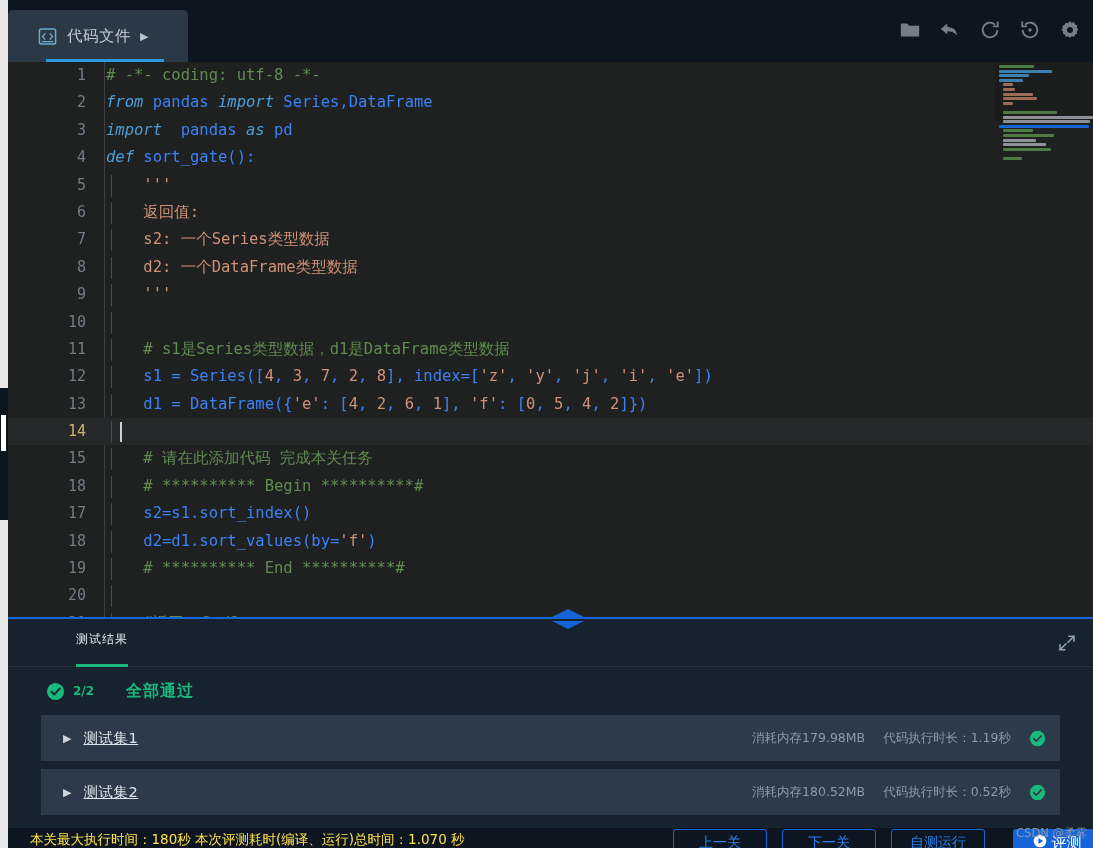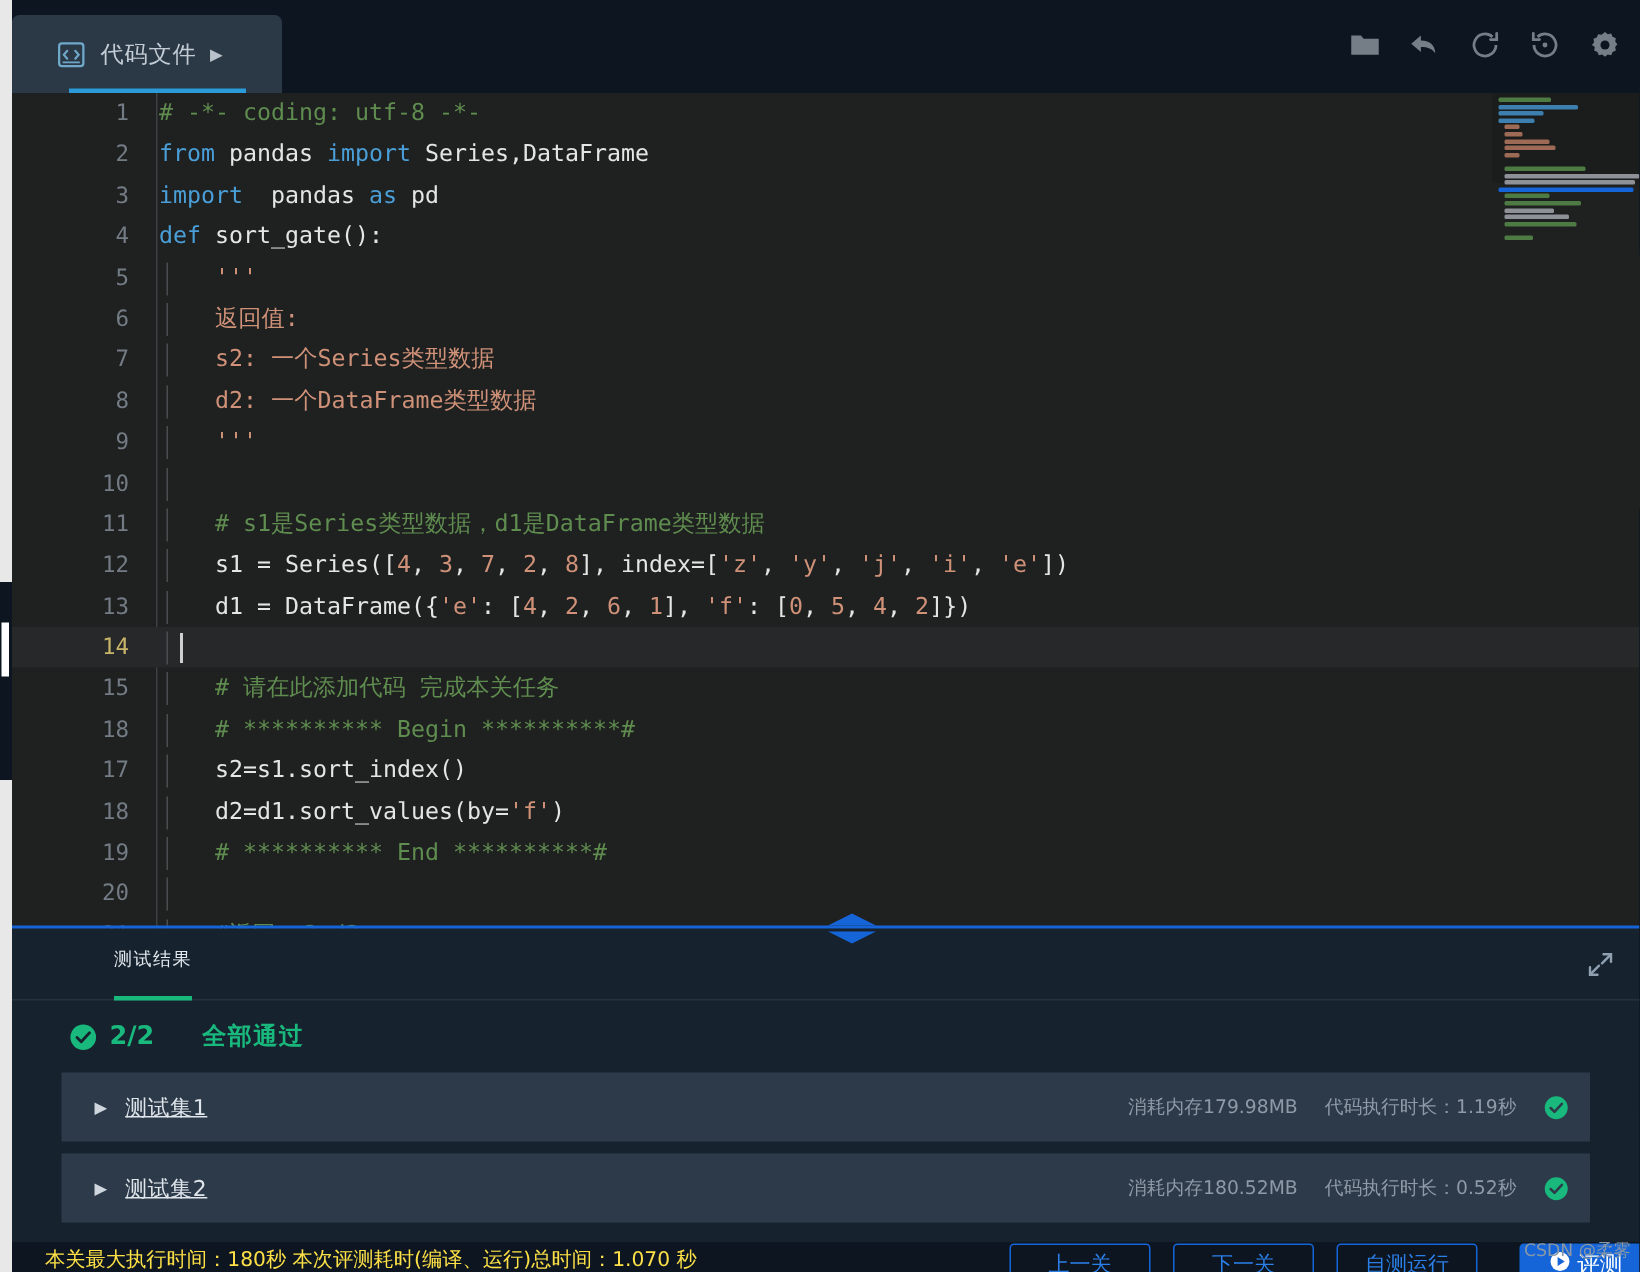--- a/index.html
+++ b/index.html
@@ -47,43 +47,43 @@
   }
   .row.active .ln { color: #c8b56a; }
   .code {
     position: absolute; left: 98px; color: #d4d4d4; font-size: 15.5px;
     font-family: "DejaVu Sans Mono", "Liberation Mono", monospace;
   }
   .ind { position: absolute; left: 103px; top: 3px; width: 1px; height: 22px; background: #4a4d4f; }
   .caret { position: absolute; left: 112px; top: 4px; width: 2px; height: 20px; background: #cfcfcf; }
 
   .c-com { color: #5f8c4f; }
-  .c-kw  { color: #4a9fd8; }
+  .c-kw  { color: #4a9fd8; font-style: italic; }
   .c-str { color: #cf9178; }
   .c-num { color: #cf9178; }
-  .c-txt { color: #e5e5e5; }
+  .c-txt { color: #3b82f6; }
 
   
   .minimap { position: absolute; right: 0; top: 0; width: 98px; height: 60px; background: #1b1c1c; padding: 3px 4px; }
   .mm { height: 3px; margin-bottom: 1.6px; border-radius: 1px; }
 
   
   .divider { position: absolute; left: 8px; top: 617px; width: 1085px; height: 2px; background: #1565d8; z-index: 20; }
   .dragdot { position: absolute; left: 546px; top: 608px; width: 44px; height: 22px; z-index: 21; }
 
   
   .result { position: absolute; left: 8px; top: 619px; width: 1085px; height: 209px; background: #16222e; }
   .res-tabs { position: relative; height: 48px; border-bottom: 1px solid #26323e; }
   .res-tab { position: absolute; left: 68px; top: 12px; color: #e3e9ee; font-size: 12px; letter-spacing: 1px; }
   .res-tab-underline { position: absolute; left: 68px; top: 45px; width: 52px; height: 3px; background: #19b97d; }
   .expand-icon { position: absolute; right: 16px; top: 14px; width: 20px; height: 20px; }
 
   .summary { position: relative; height: 48px; display: flex; align-items: center; padding-left: 38px; }
   .check-big { width: 19px; height: 19px; flex: 0 0 auto; }
-  .sum-count { color: #19b97d; font-size: 17px; font-weight: bold; margin-left: 8px; }
+  .sum-count { color: #19b97d; font-size: 12px; font-weight: bold; margin-left: 8px; }
   .sum-text  { color: #19b97d; font-size: 16px; font-weight: bold; margin-left: 32px; letter-spacing: 1px; }
 
   .test-row {
     position: relative; margin: 0 33px 8px 33px; height: 46px;
     background: #2c3a4a; display: flex; align-items: center; padding: 0 14px 0 22px;
   }
   .tri { color: #cfd6dd; font-size: 11px; margin-right: 12px; }
   .test-name { color: #dfe5ea; font-size: 14.5px; letter-spacing: .5px; text-decoration: underline; }
   .test-meta { margin-left: auto; display: flex; align-items: center; gap: 18px; }
   .meta-txt { color: #8e9aa6; font-size: 12.5px; }

